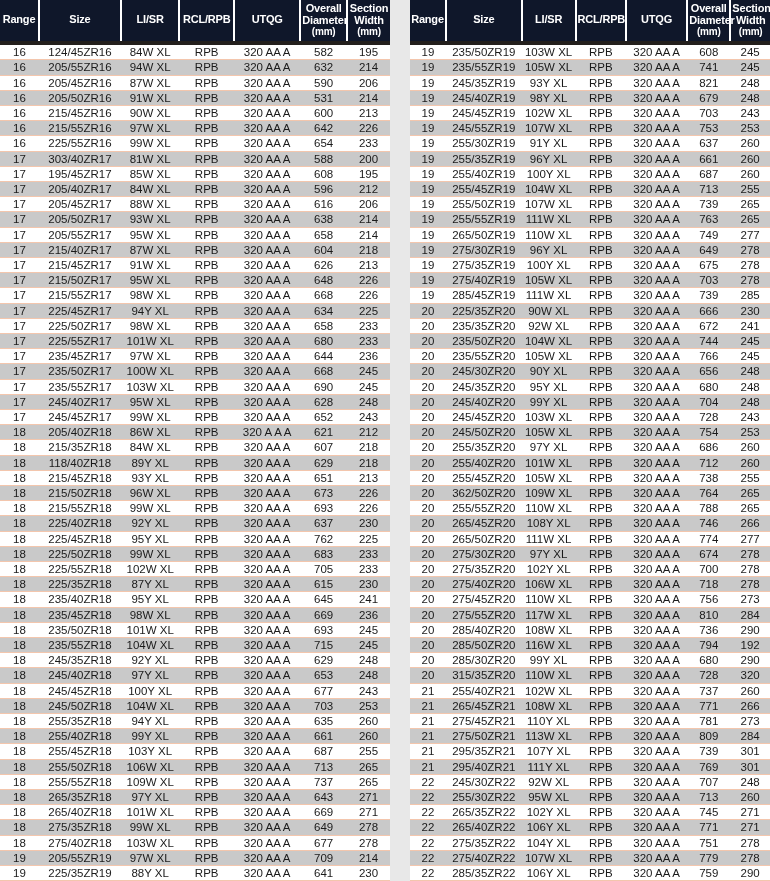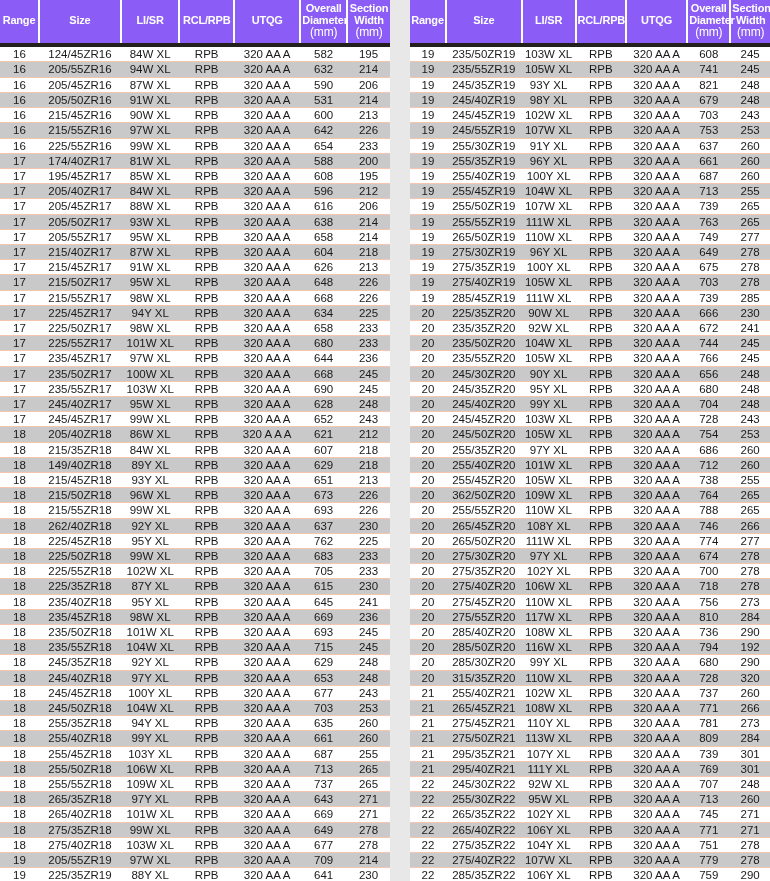--- a/index.html
+++ b/index.html
@@ -30,38 +30,38 @@
   .panel-right { width: 360px; }
 
   table.spec {
     border-collapse: collapse;
     table-layout: fixed;
     width: 100%;
   }
 
   
   thead th {
-    background: #8b5cf6;
+    background: #0f172a;
     color: #ffffff;
     font-weight: bold;
     text-align: center;
     vertical-align: middle;
     padding: 3px 1px 4px 1px;
     font-size: 11px;
     line-height: 1.05;
     border-right: 2px solid #ffffff;
     border-bottom: 4px solid #231f1c;
     letter-spacing: -0.2px;
     margin-left: 8px;
   }
   thead th:last-child { border-right: none; }
   thead th .sub {
     display: block;
-    font-size: 12px;
-    font-weight: normal;
+    font-size: 10px;
+    font-weight: bold;
     line-height: 1.1;
     margin-top: 0px;
   }
   thead th .ttl { display: block; }
 
   
   tbody td {
     text-align: center;
     font-size: 11.5px;
     color: #1a1a1a;
@@ -189,21 +189,21 @@
             <td>16</td>
             <td>225/55ZR16</td>
             <td>99W XL</td>
             <td>RPB</td>
             <td>320 AA A</td>
             <td>654</td>
             <td>233</td>
           </tr>
           <tr class="even">
             <td>17</td>
-            <td>174/40ZR17</td>
+            <td>303/40ZR17</td>
             <td>81W XL</td>
             <td>RPB</td>
             <td>320 AA A</td>
             <td>588</td>
             <td>200</td>
           </tr>
           <tr class="odd">
             <td>17</td>
             <td>195/45ZR17</td>
             <td>85W XL</td>
@@ -369,21 +369,21 @@
             <td>18</td>
             <td>215/35ZR18</td>
             <td>84W XL</td>
             <td>RPB</td>
             <td>320 AA A</td>
             <td>607</td>
             <td>218</td>
           </tr>
           <tr class="even">
             <td>18</td>
-            <td>149/40ZR18</td>
+            <td>118/40ZR18</td>
             <td>89Y XL</td>
             <td>RPB</td>
             <td>320 AA A</td>
             <td>629</td>
             <td>218</td>
           </tr>
           <tr class="odd">
             <td>18</td>
             <td>215/45ZR18</td>
             <td>93Y XL</td>
@@ -405,21 +405,21 @@
             <td>18</td>
             <td>215/55ZR18</td>
             <td>99W XL</td>
             <td>RPB</td>
             <td>320 AA A</td>
             <td>693</td>
             <td>226</td>
           </tr>
           <tr class="even">
             <td>18</td>
-            <td>262/40ZR18</td>
+            <td>225/40ZR18</td>
             <td>92Y XL</td>
             <td>RPB</td>
             <td>320 AA A</td>
             <td>637</td>
             <td>230</td>
           </tr>
           <tr class="odd">
             <td>18</td>
             <td>225/45ZR18</td>
             <td>95Y XL</td>

